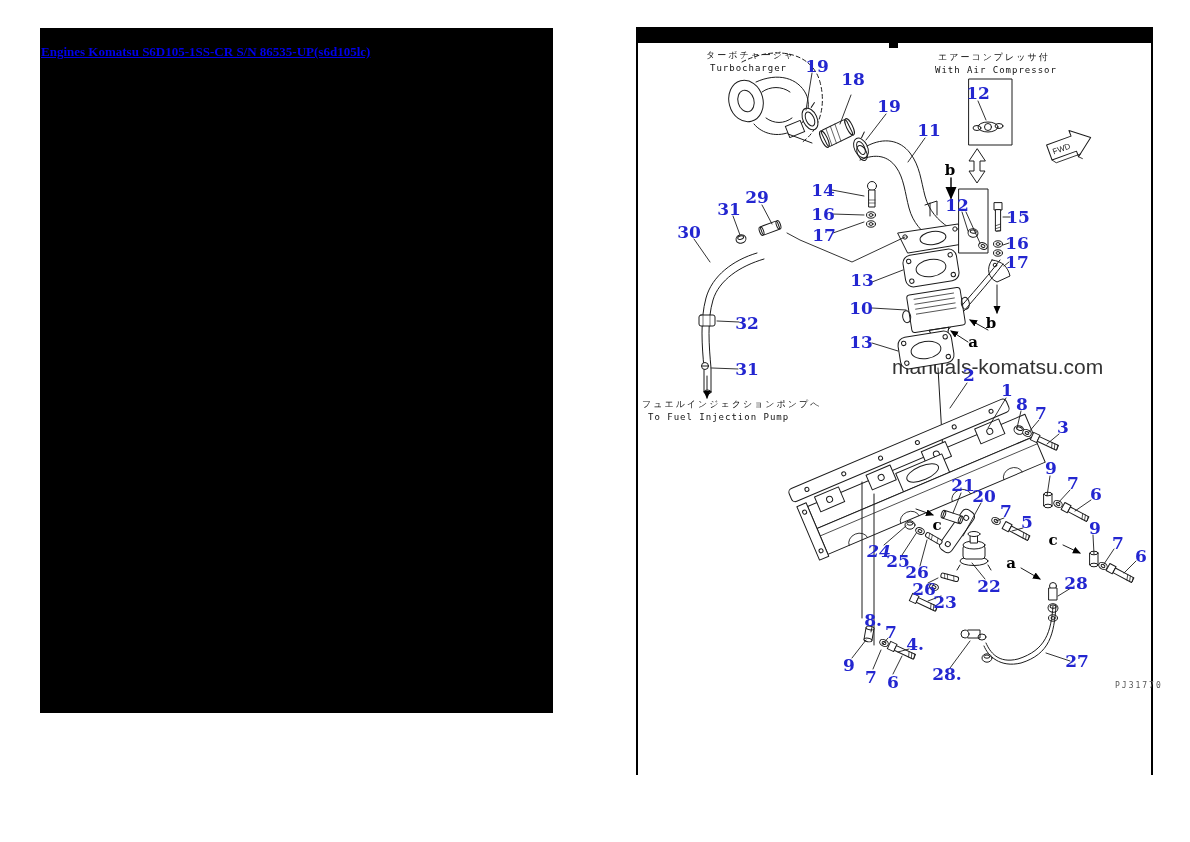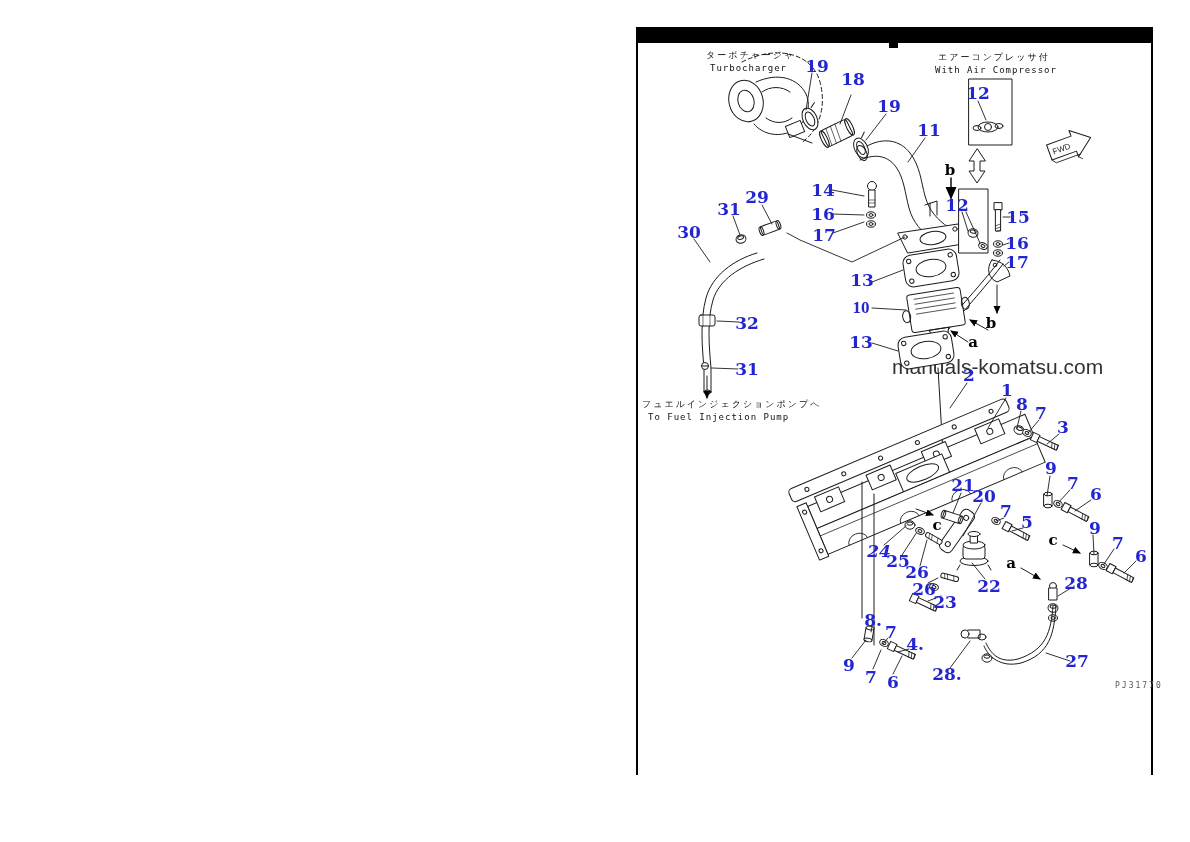--- a/index.html
+++ b/index.html
@@ -21,20 +21,23 @@
   .c{position:absolute;transform:translate(-50%,-50%);font:bold 17px "DejaVu Serif",serif;
      color:#2326d0;white-space:nowrap;}
   .v{position:absolute;transform:translate(-50%,-50%);font:bold 15px "DejaVu Serif",serif;
      color:#000;white-space:nowrap;}
 </style>
 </head>
 <body>
 
 <div class="page">
 
+  <div class="left-panel">
+    <a href="#" class="doc-link">Engines Komatsu S6D105-1SS-CR S/N 86535-UP(s6d105lc)</a>
+  </div>
 
   <div class="diagram">
     <div class="top-bar"></div>
     <div class="notch"></div>
 
     <div class="lbl jp" style="left:68px;top:22px;">ターボチャージャ</div>
     <div class="lbl" style="left:72px;top:36px;">Turbocharger</div>
 
     <div class="lbl jp" style="left:300px;top:24px;">エアーコンプレッサ付</div>
     <div class="lbl" style="left:297px;top:38px;">With Air Compressor</div>
@@ -323,21 +326,21 @@
       <div class="c" style="left: 823px; top: 214px;">16</div>
       <div class="c" style="left: 824px; top: 235px;">17</div>
       <div class="c" style="left: 757px; top: 197px;">29</div>
       <div class="c" style="left: 729px; top: 209px;">31</div>
       <div class="c" style="left: 689px; top: 232px;">30</div>
       <div class="c" style="left: 957px; top: 205px;">12</div>
       <div class="c" style="left: 1018px; top: 217px;">15</div>
       <div class="c" style="left: 1017px; top: 243px;">16</div>
       <div class="c" style="left: 1017px; top: 262px;">17</div>
       <div class="c" style="left: 862px; top: 280px;">13</div>
-      <div class="c" style="left: 861px; top: 308px; font-family: Liberation Serif, serif;">10</div>
+      <div class="c" style="left: 861px; top: 308px;">10</div>
       <div class="c" style="left: 747px; top: 323px;">32</div>
       <div class="c" style="left: 861px; top: 342px;">13</div>
       <div class="c" style="left: 747px; top: 369px;">31</div>
       <div class="c" style="left: 969px; top: 375px;">2</div>
       <div class="c" style="left: 1007px; top: 390px;">1</div>
       <div class="c" style="left: 1022px; top: 404px;">8</div>
       <div class="c" style="left: 1041px; top: 413px;">7</div>
       <div class="c" style="left: 1063px; top: 427px;">3</div>
       <div class="c" style="left: 1051px; top: 468px;">9</div>
       <div class="c" style="left: 1073px; top: 483px;">7</div>

